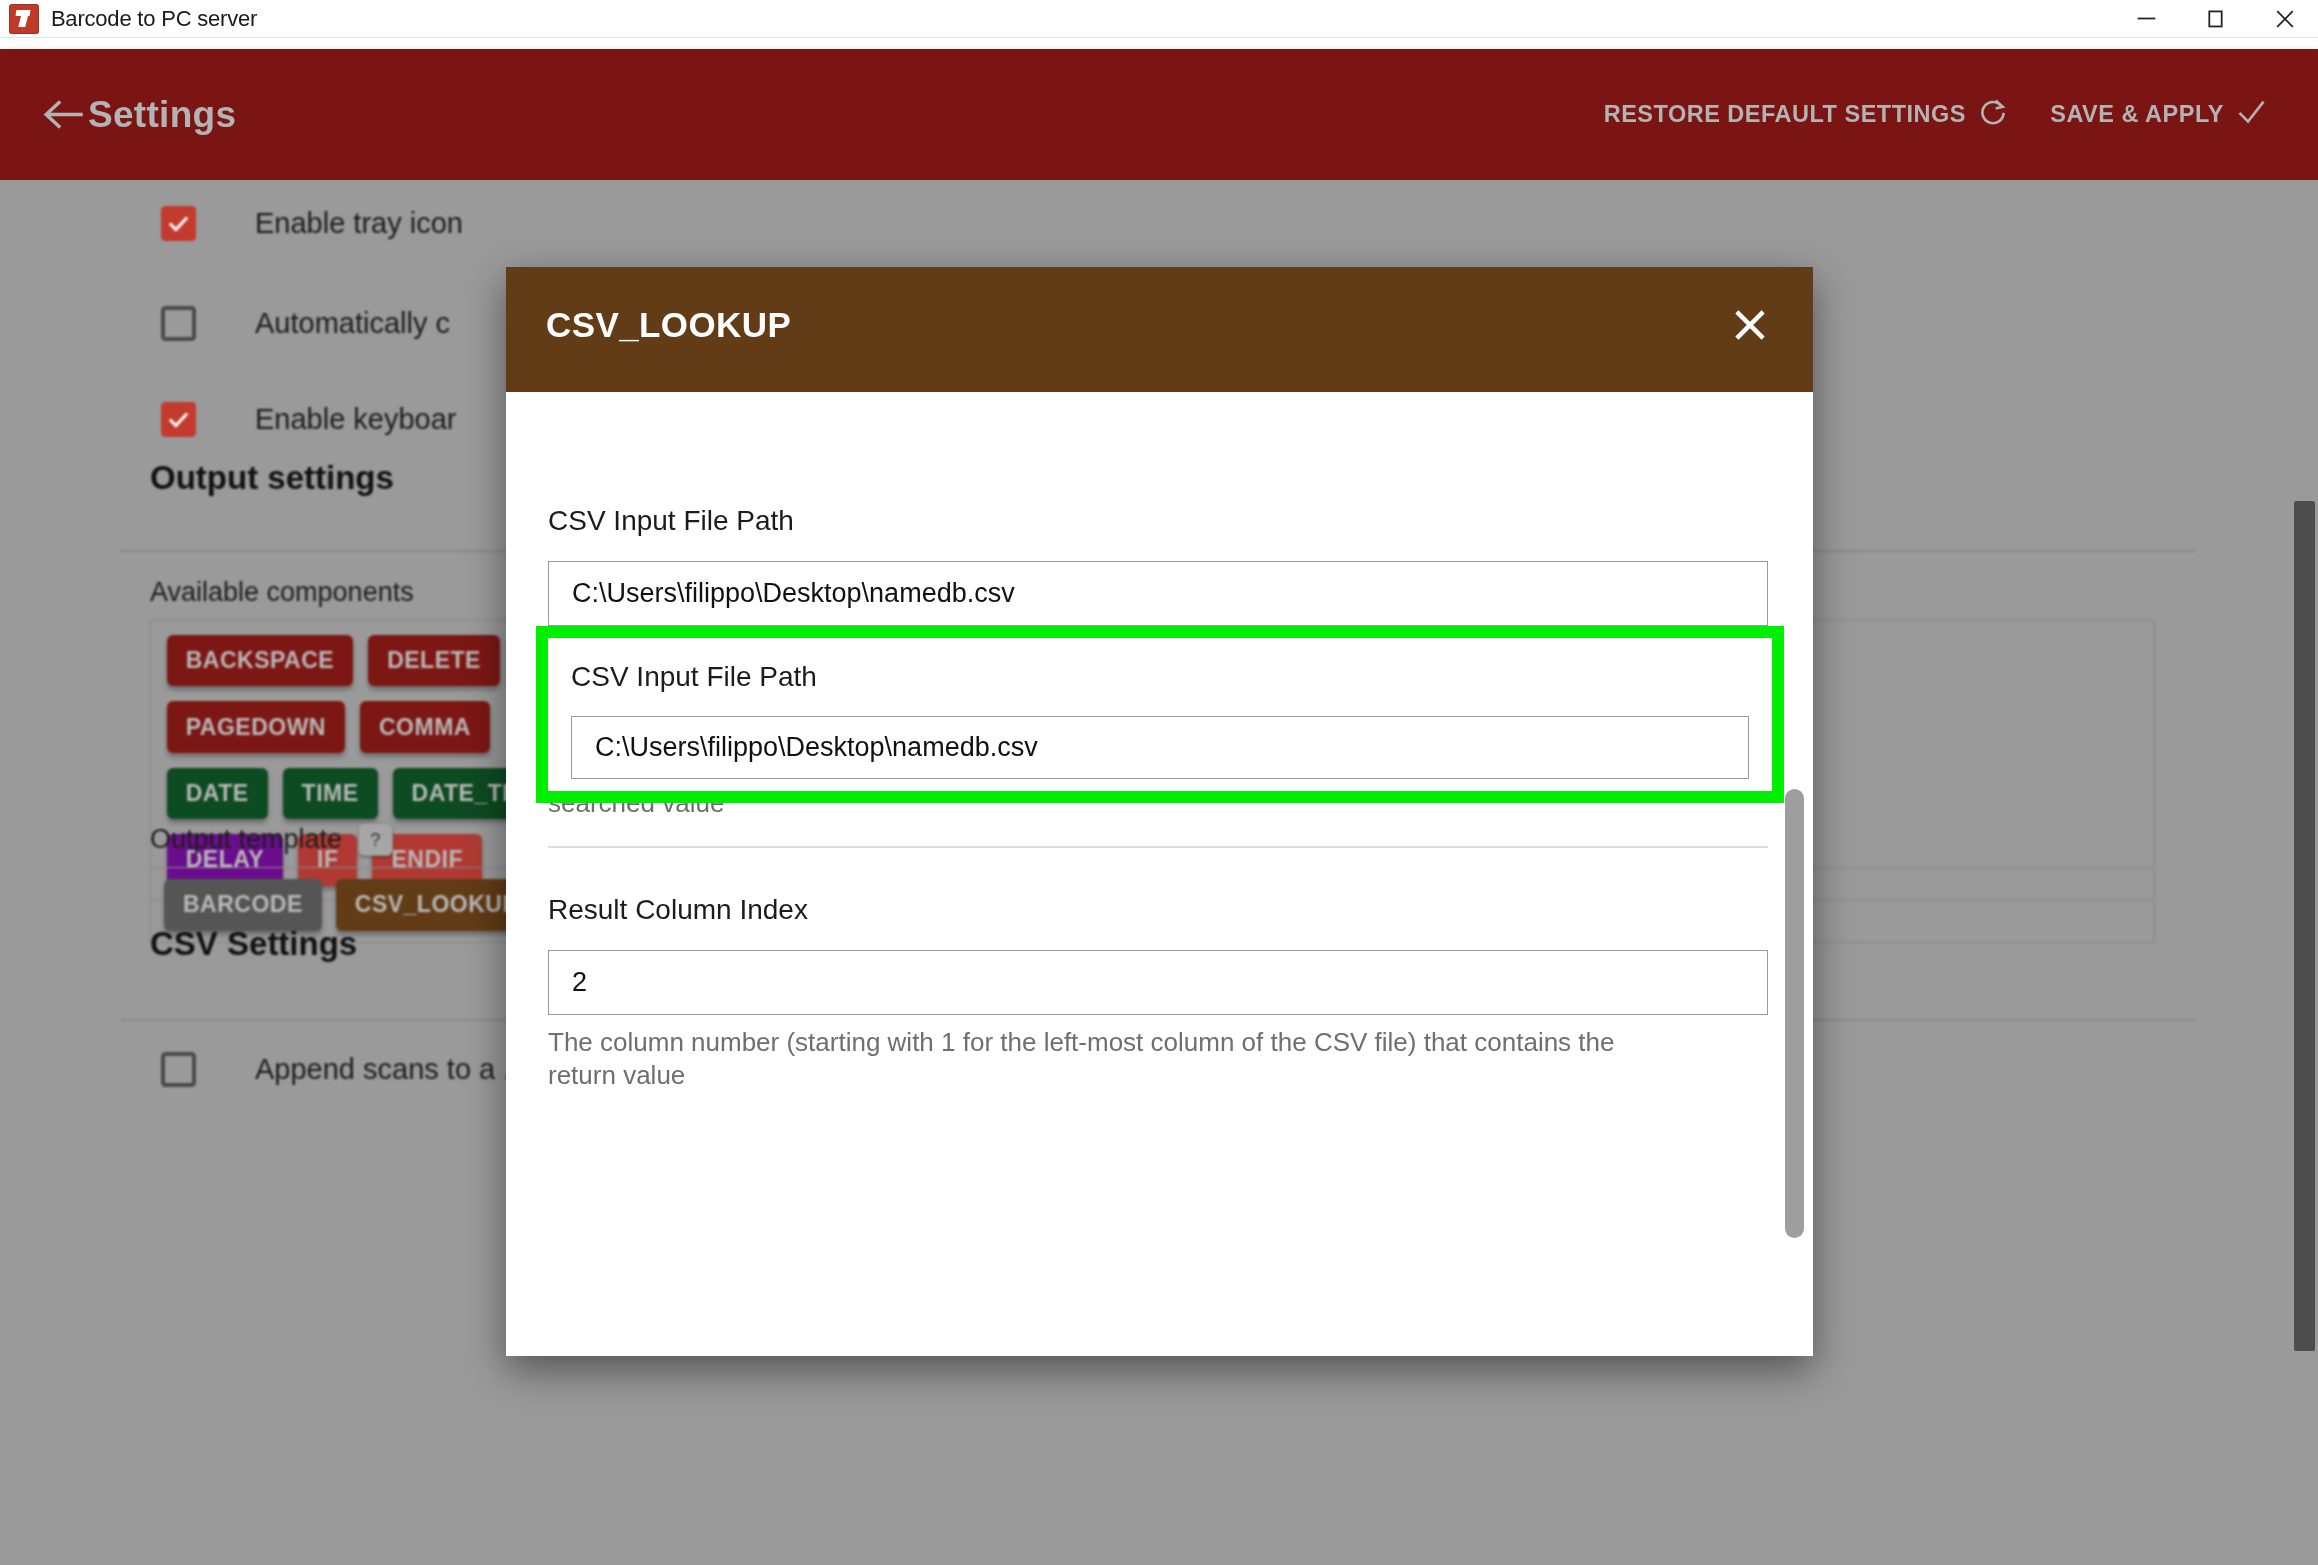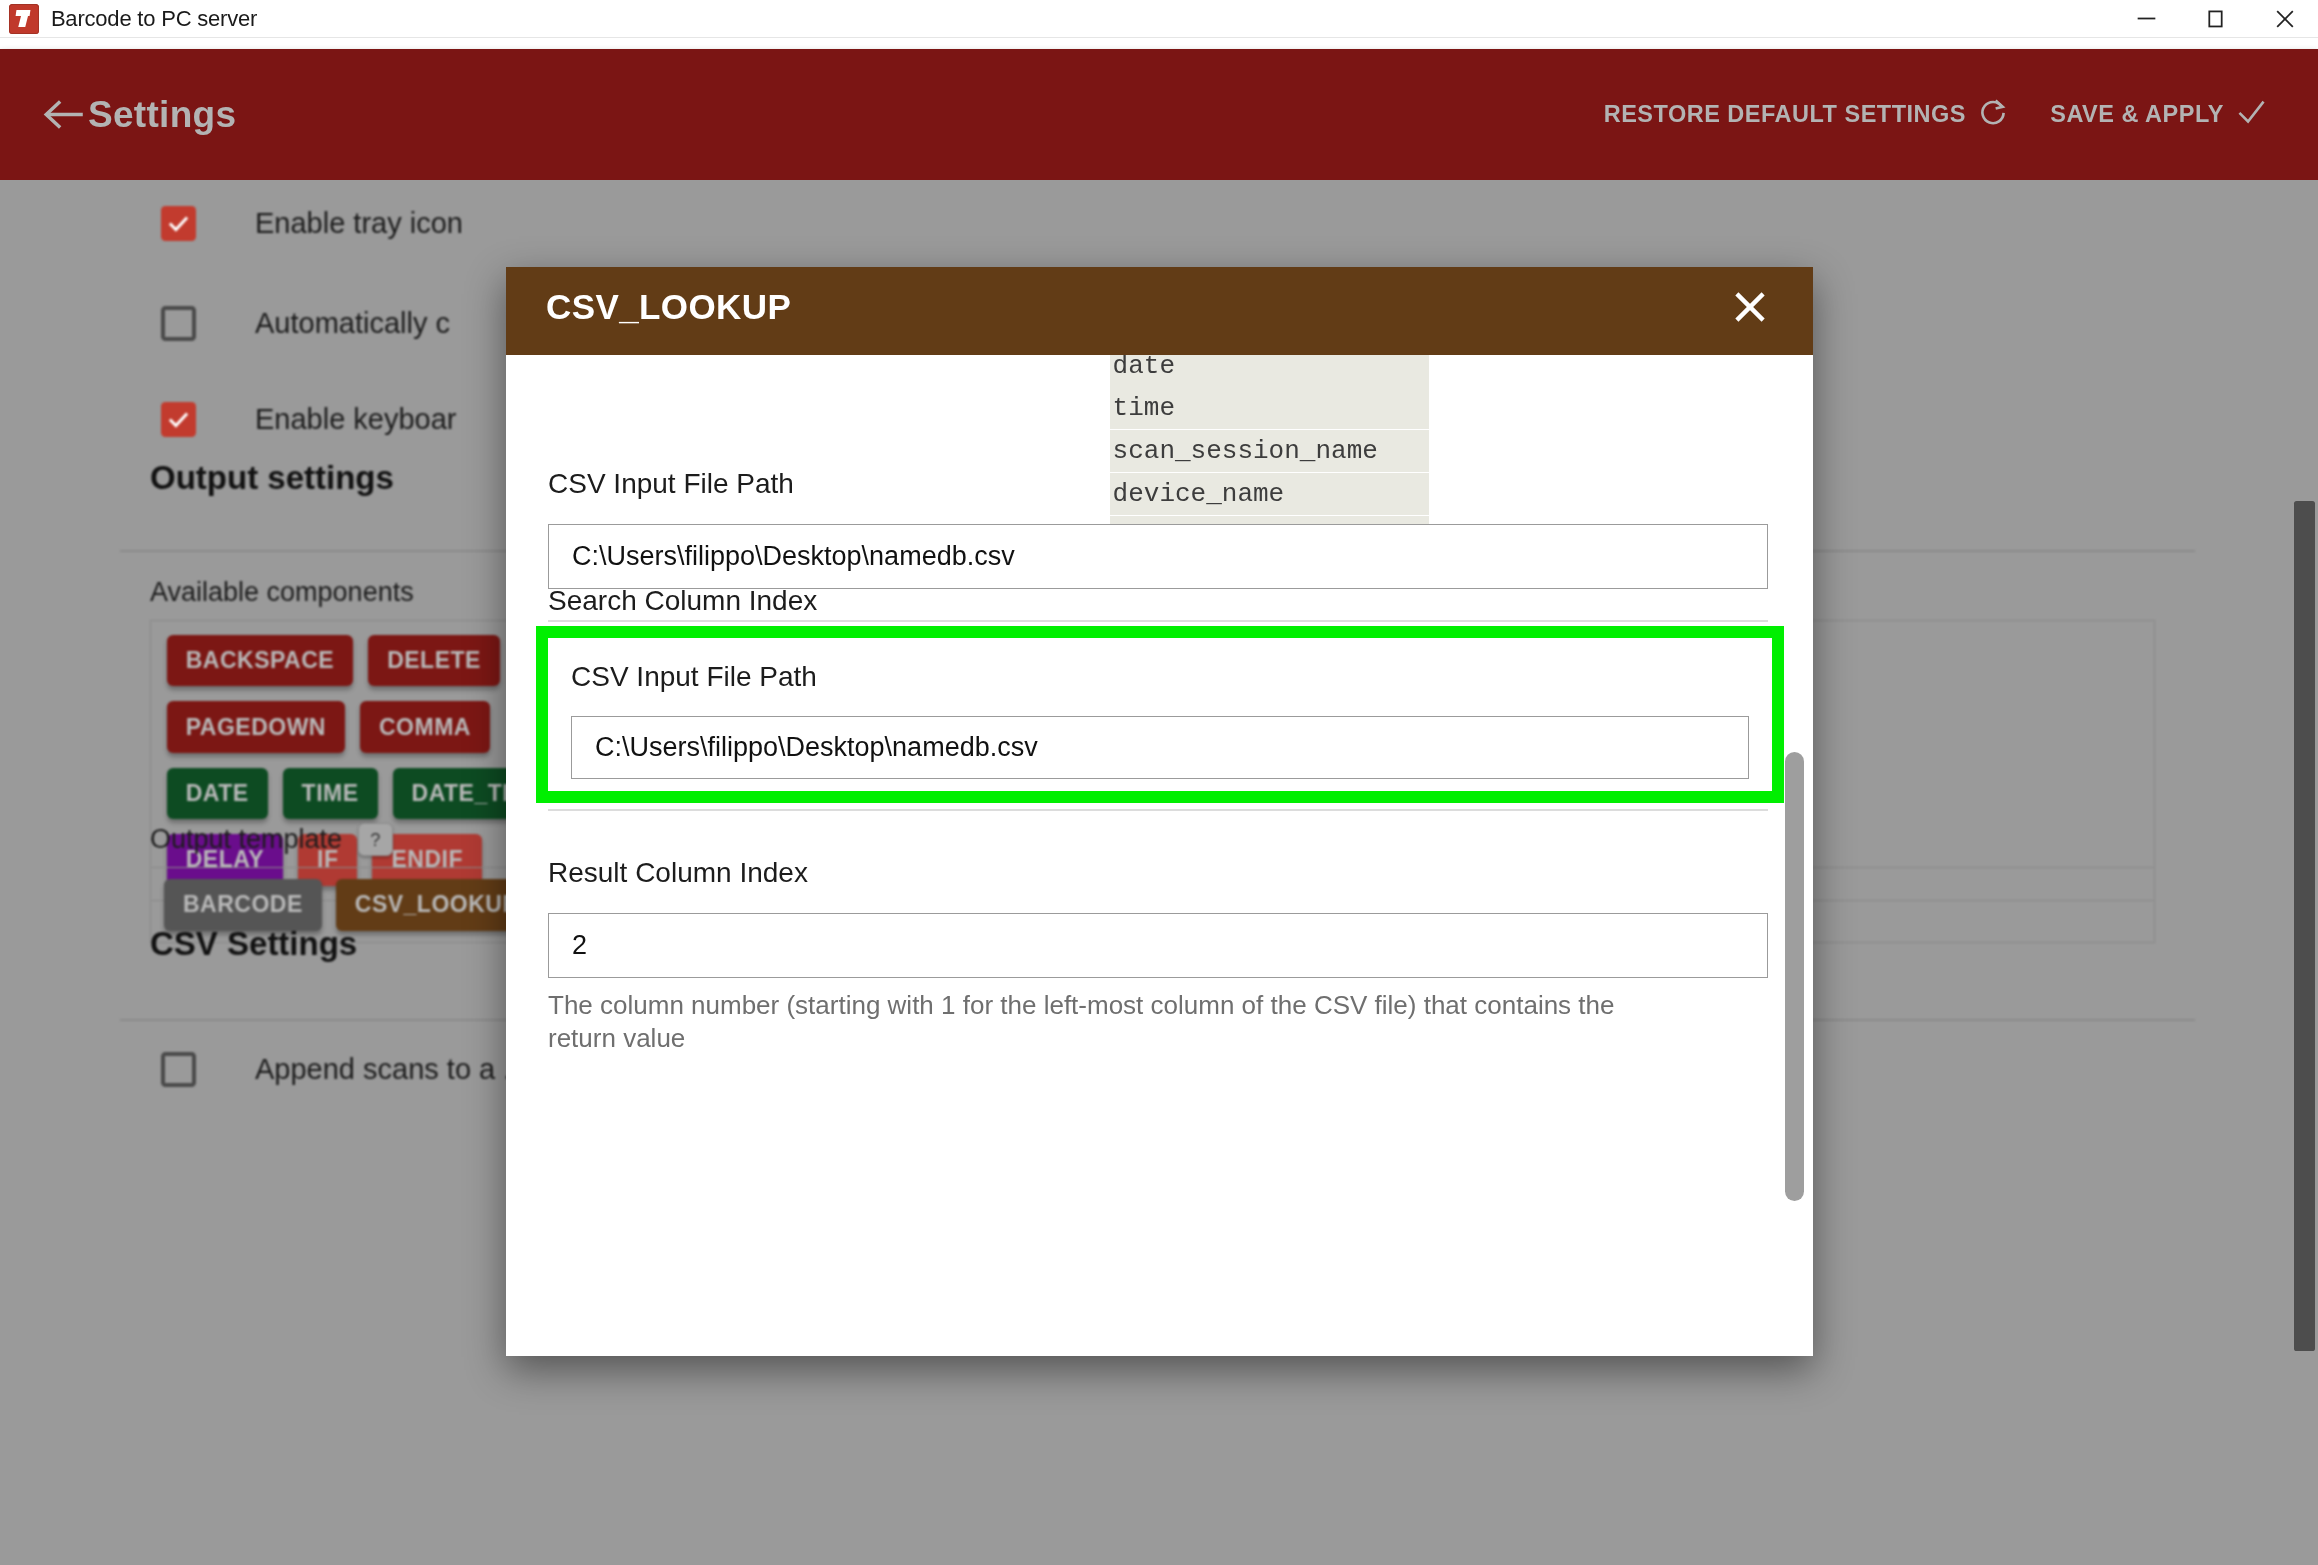--- a/index.html
+++ b/index.html
@@ -139,21 +139,21 @@
   }
 
   
   .dialog {
     position: absolute; left: 506px; top: 267px;
     width: 1307px; height: 1089px;
     background: #ffffff;
     box-shadow: 0 14px 37px rgba(0,0,0,.45);
   }
   .dlg-header {
-    height: 88px; background: #623c16;
+    height: 125px; background: #623c16;
     display: flex; align-items: center;
     padding: 0 37px 9px 40px;
   }
   .dlg-title {
     font-size: 35px; font-weight: bold; color: #ffffff;
     letter-spacing: 0.4px;
   }
   .dlg-close {
     margin-left: auto; width: 52px; height: 52px;
     display: flex; align-items: center; justify-content: center;
@@ -354,29 +354,20 @@
     <div class="dlg-close">
       <svg width="42" height="42" viewBox="0 0 48 48">
         <line x1="9" y1="9" x2="39" y2="39" stroke="#fff" stroke-width="5"></line>
         <line x1="39" y1="9" x2="9" y2="39" stroke="#fff" stroke-width="5"></line>
       </svg>
     </div>
   </div>
 
   <div class="dlg-body">
 
-    <div class="opt-list-clip">
-      <div class="opt-list">
-        <div class="opt-item">date</div>
-        <div class="opt-item">time</div>
-        <div class="opt-item">scan_session_name</div>
-        <div class="opt-item">device_name</div>
-        <div class="opt-item">select_option</div>
-      </div>
-    </div>
 
     <div class="field-block" style="left:42px; top:113px; width:1220px;">
       <div class="field-label">CSV Input File Path</div>
       <div class="field-input">C:\Users\filippo\Desktop\namedb.csv</div>
       <div class="field-divider" style="margin-top:31px;"></div>
     </div>
 
     <div class="field-block" style="left:42px; top:230px; width:1220px;">
       <div class="field-label">Search Column Index</div>
       <div class="field-input">1</div>

